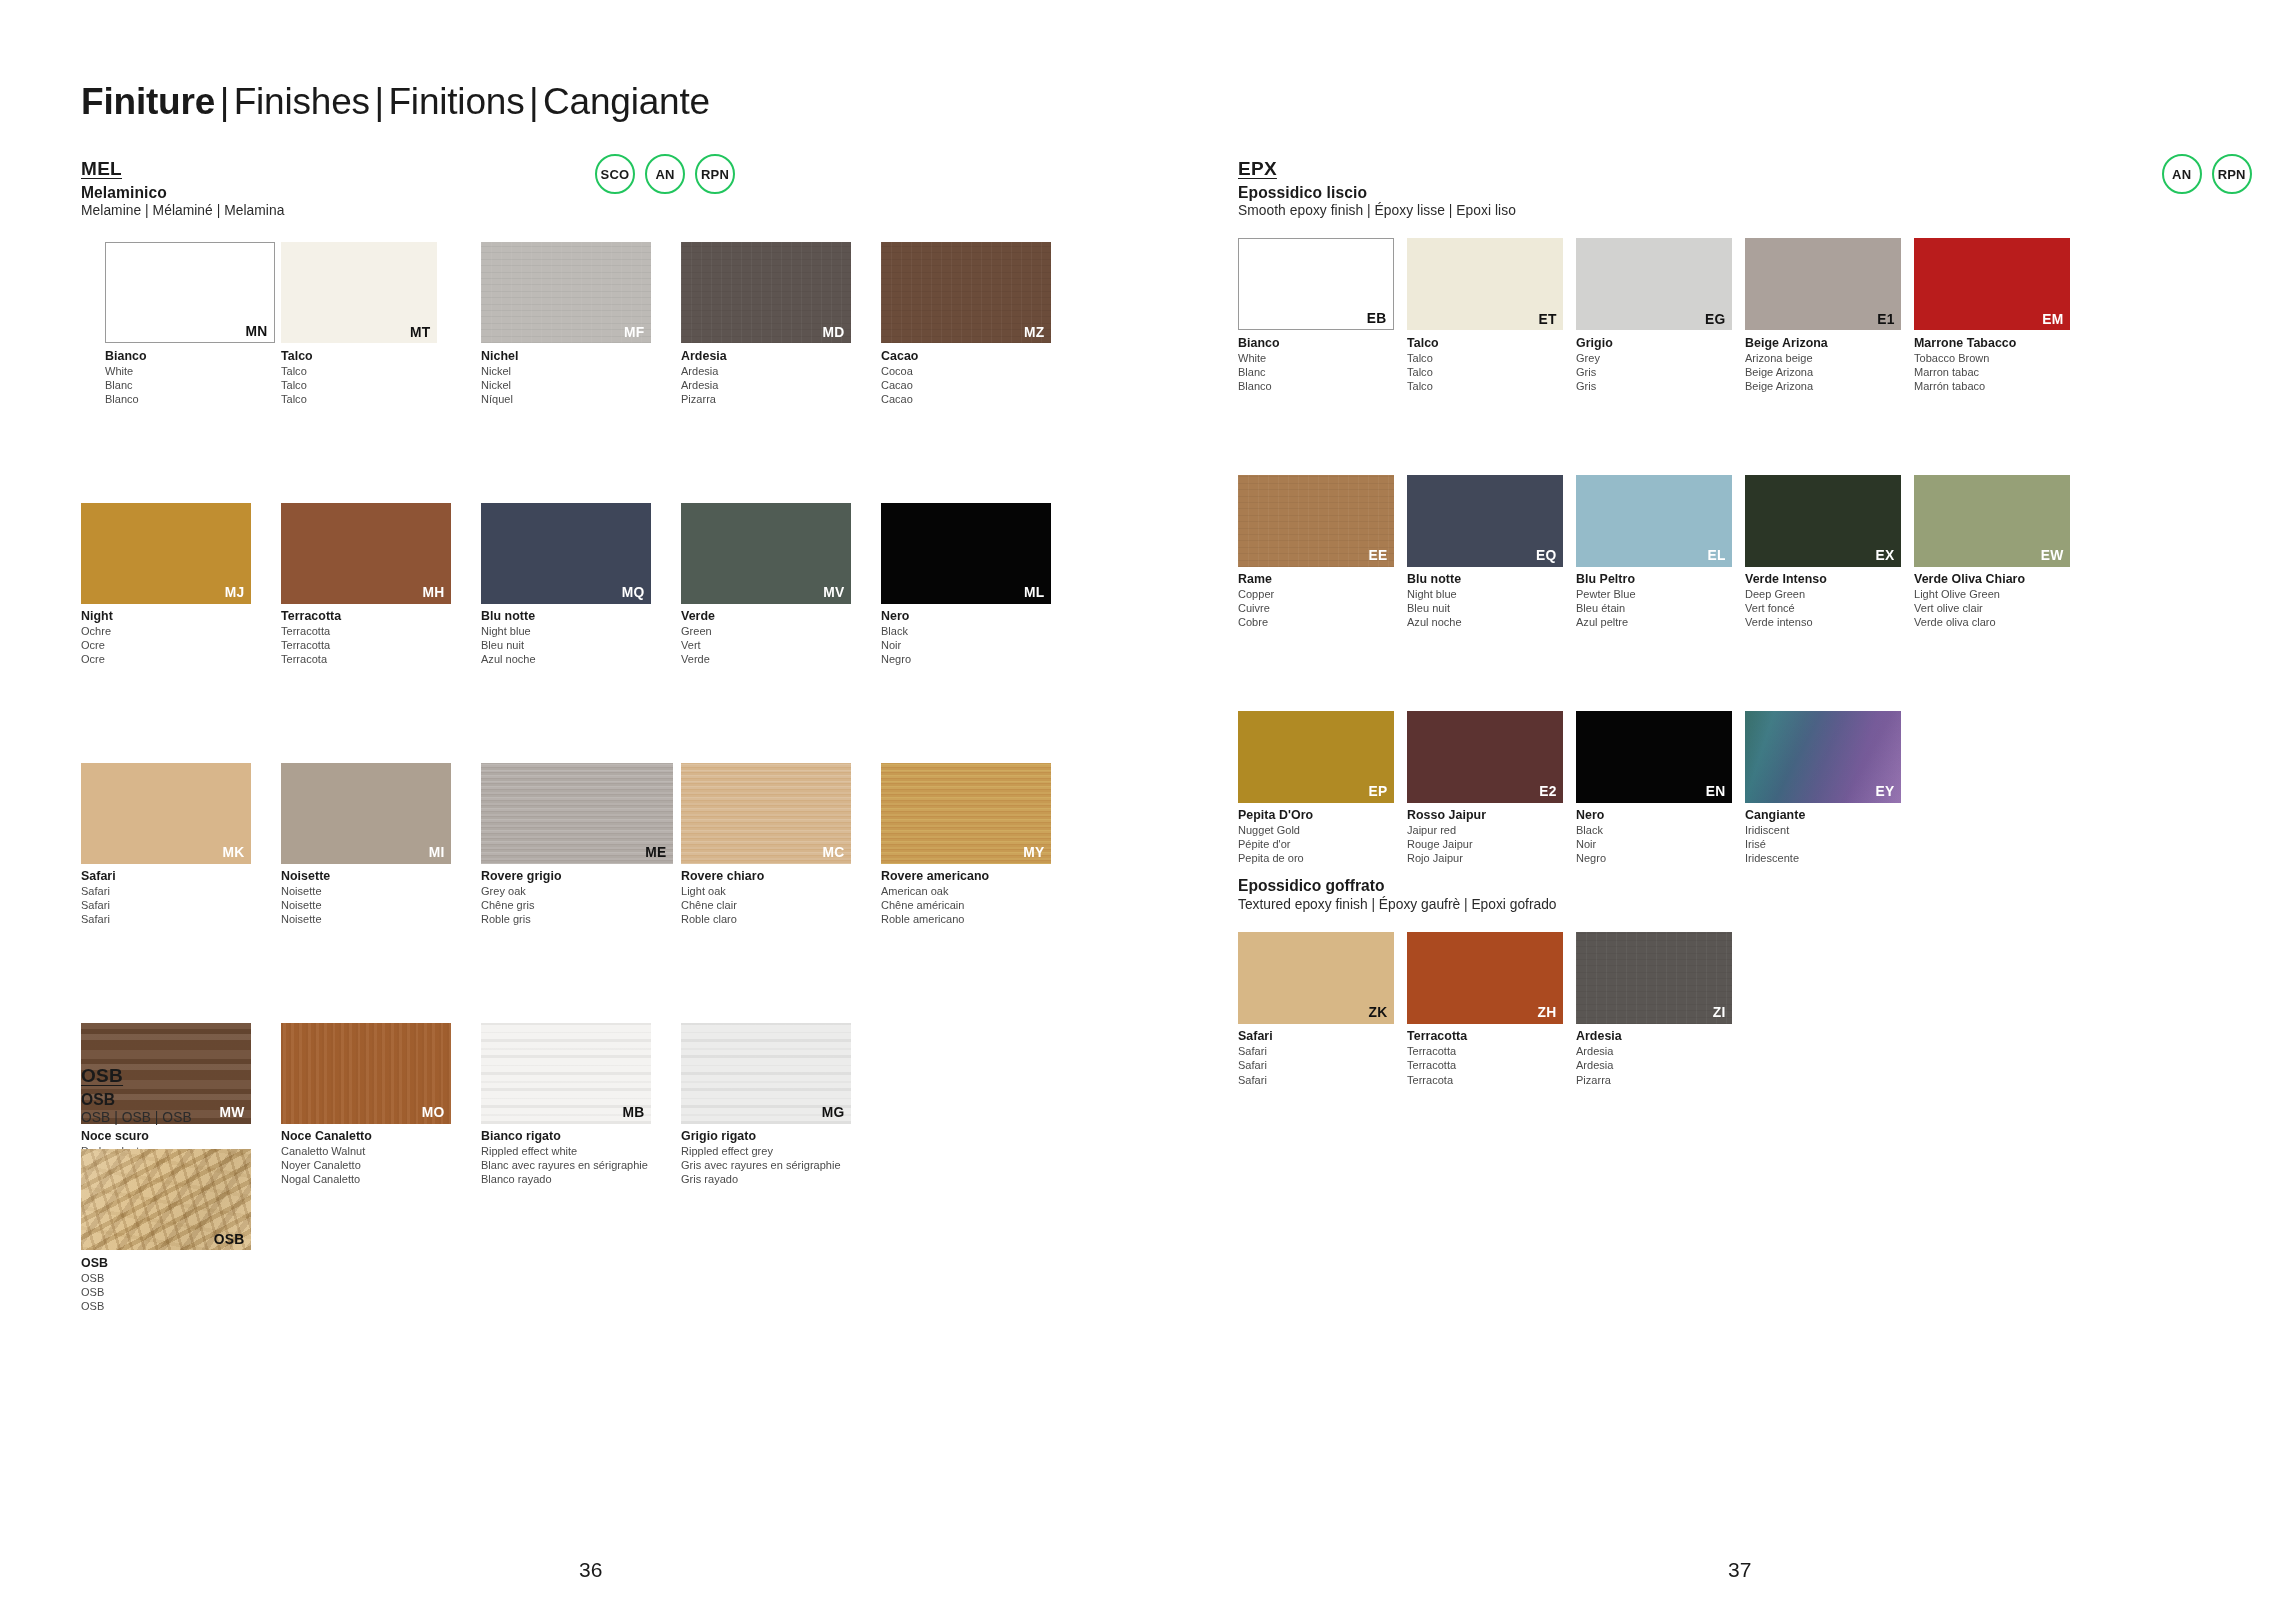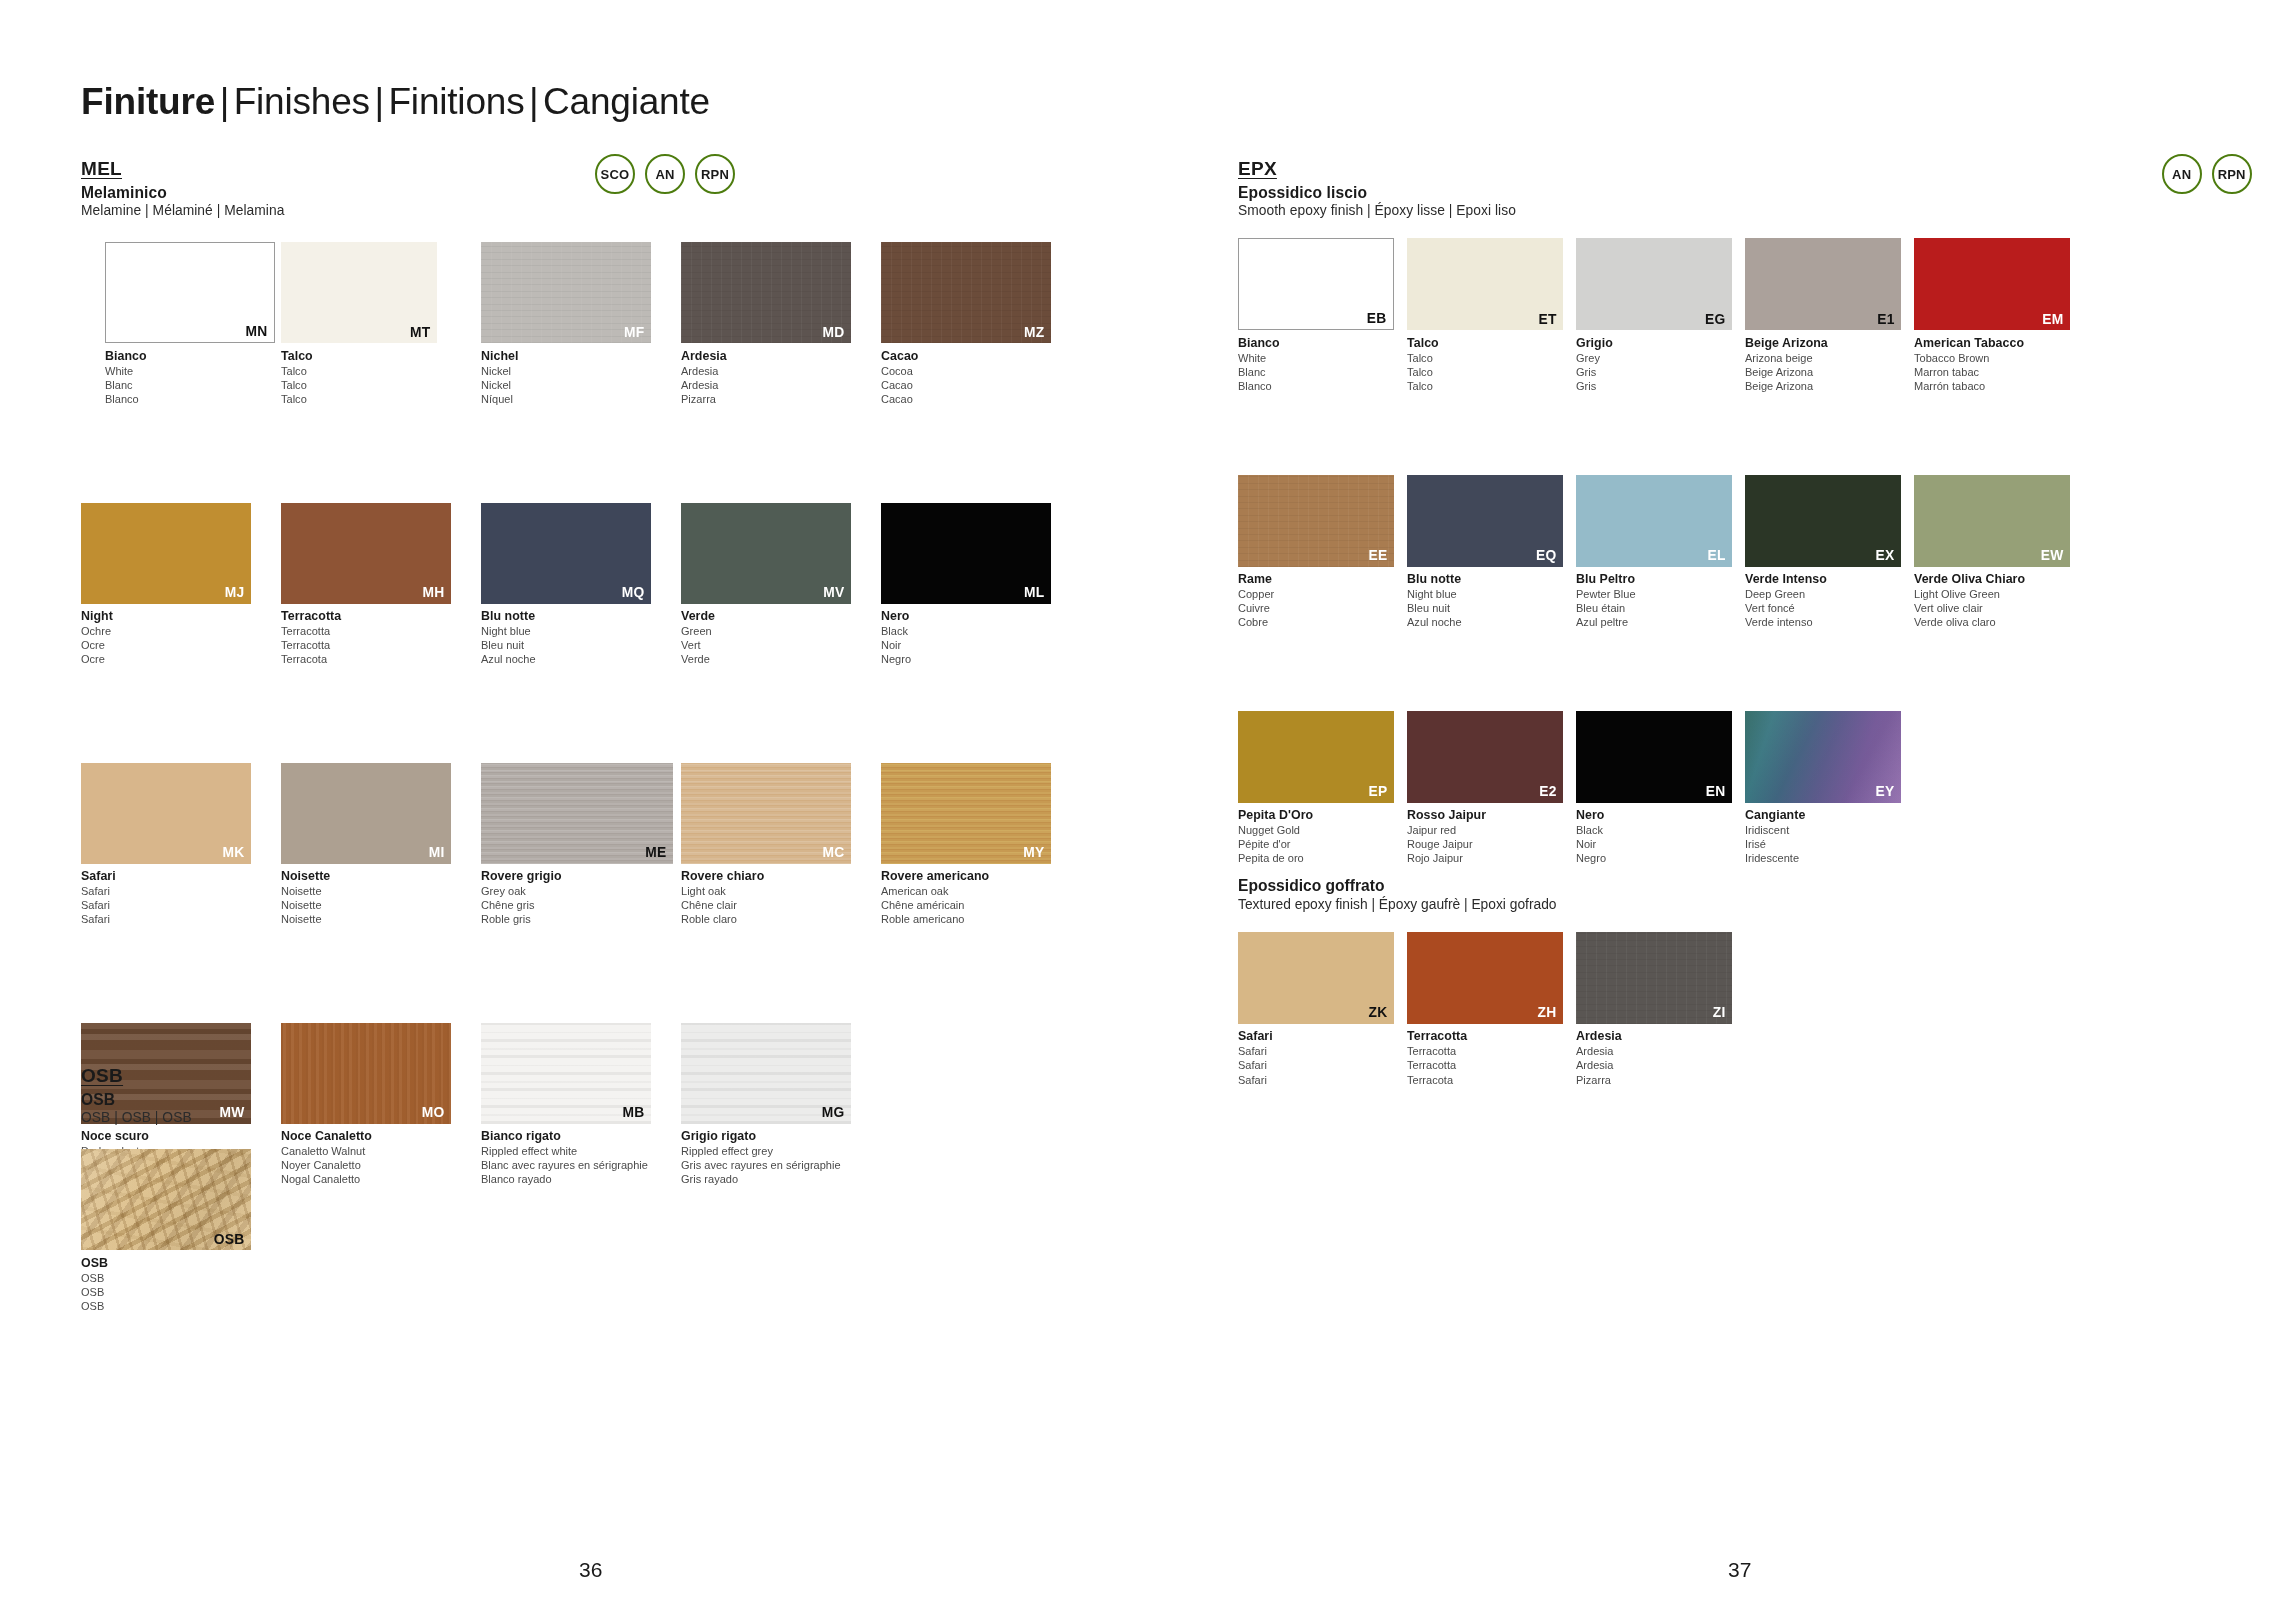--- a/index.html
+++ b/index.html
@@ -48,21 +48,21 @@
     color: #2b2b2b; margin-top: 1.8px;
     letter-spacing: 0.05px;
   }
   .sub-head-name { font-size: 15.6px; font-weight: bold; }
   .sub-head-sub  { font-size: 13.8px; font-weight: 300; color: #2b2b2b; margin-top: 1.8px; }
 
   
   .badges { position: absolute; display: flex; gap: 10px; }
   .badge {
     width: 40px; height: 40px; border-radius: 50%;
-    border: 2px solid #4d7c0f;
+    border: 2px solid #22c55e;
     display: flex; align-items: center; justify-content: center;
     font-size: 13px; font-weight: bold; letter-spacing: 0.2px;
   }
 
   
   .grid { display: flex; flex-wrap: wrap; }
   .cell { position: relative; }
 
   .sw {
     position: relative;
@@ -428,21 +428,21 @@
             </div>
             <div class="lbl-it">Beige Arizona</div>
             <div class="lbl-tr">Arizona beige</div>
             <div class="lbl-tr">Beige Arizona</div>
             <div class="lbl-tr">Beige Arizona</div>
           </div>
           <div class="cell" style="width: 169px; margin-right: 0px; margin-bottom: 81px;">
             <div class="sw" style="width: 156px; height: 92px; background: #b91c1c;">
               <div class="sw-code code-light">EM</div>
             </div>
-            <div class="lbl-it">American Tabacco</div>
+            <div class="lbl-it">Marrone Tabacco</div>
             <div class="lbl-tr">Tobacco Brown</div>
             <div class="lbl-tr">Marron tabac</div>
             <div class="lbl-tr">Marrón tabaco</div>
           </div>
           <div class="cell" style="width: 169px; margin-right: 0px; margin-bottom: 81px;">
             <div class="sw" style="width: 156px; height: 92px; background: rgb(169, 124, 80);">
               <div class="tx tx-speck"></div>
               <div class="sw-code code-light">EE</div>
             </div>
             <div class="lbl-it">Rame</div>

